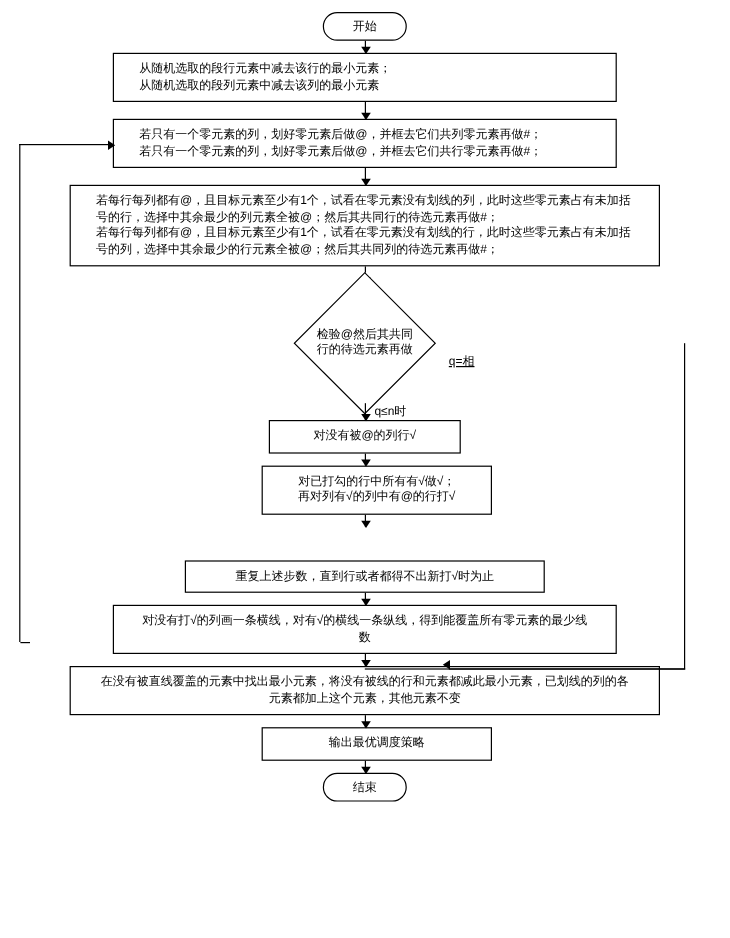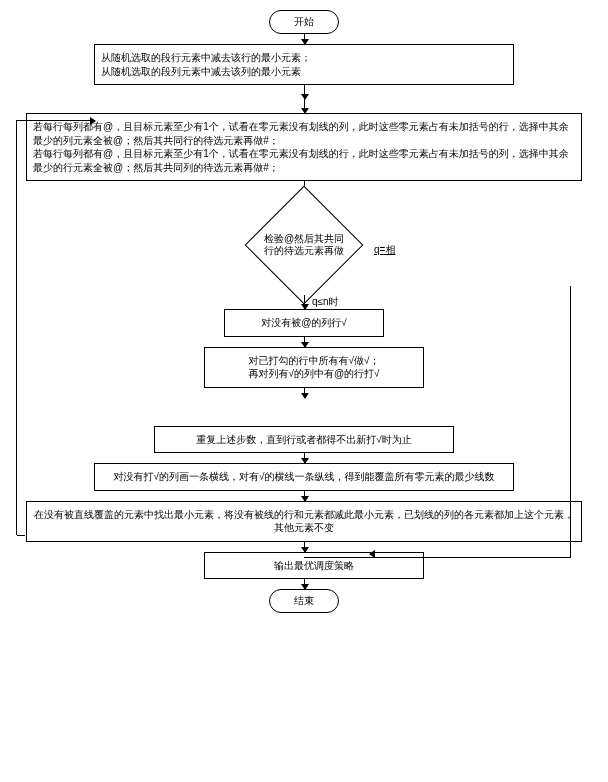--- a/index.html
+++ b/index.html
@@ -20,21 +20,21 @@
   }
   .terminator {
     border: 1px solid #000;
     border-radius: 14px;
     padding: 4px 24px;
     text-align: center;
     background: #fff;
   }
   .process {
     border: 1px solid #000;
-    padding: 6px 6px;
+    padding: 6px 21px;
     text-align: left;
     background: #fff;
     line-height: 1.35;
     box-sizing: border-box;
   }
   .process.center { text-align: center; }
   .arrow-down {
     width: 0;
     height: 14px;
     border-left: 1px solid #000;
@@ -67,21 +67,21 @@
   }
   .diamond-text {
     position: absolute;
     width: 90px;
     text-align: center;
     line-height: 1.25;
   }
   .branch-label-right {
     position: absolute;
     left: 140px;
-    top: 48px;
+    top: 58px;
     white-space: nowrap;
     text-decoration: underline;
   }
   .branch-label-down {
     position: absolute;
     left: 78px;
     top: 100px;
     white-space: nowrap;
   }
   
@@ -111,42 +111,46 @@
   }
   .branch-right::before {
     content: "";
     position: absolute;
     bottom: -1px;
     left: -5px;
     border-top: 4px solid transparent;
     border-bottom: 4px solid transparent;
     border-right: 6px solid #000;
   }
-  .w-full { width: 556px; }
+  .w-full { width: 492px; }
   .w-wide { width: 420px; }
   .w-med  { width: 300px; margin-top: 28px; }
-  .w-sm   { width: 220px; margin-left: 20px; }
+  .w-sm   { width: 192px; margin-left: 20px; }
   .w-xs   { width: 160px; }
 </style>
 </head>
 <body>
 
 <div class="flowchart" id="flow">
 
   <div class="terminator">
     <span>开始</span>
   </div>
   <div class="arrow-down short"></div>
 
   <div class="process w-wide" id="box1">
     <span style="white-space:pre-line">从随机选取的段行元素中减去该行的最小元素；
 从随机选取的段列元素中减去该列的最小元素</span>
   </div>
   <div class="arrow-down"></div>
 
+  <div class="process w-wide" id="box2">
+    <span style="white-space:pre-line">若只有一个零元素的列，划好零元素后做@，并框去它们共列零元素再做#；
+若只有一个零元素的列，划好零元素后做@，并框去它们共行零元素再做#；</span>
+  </div>
   <div class="arrow-down"></div>
 
   <div class="process w-full">
     <span style="white-space:pre-line">若每行每列都有@，且目标元素至少有1个，试看在零元素没有划线的列，此时这些零元素占有未加括号的行，选择中其余最少的列元素全被@；然后其共同行的待选元素再做#；
 若每行每列都有@，且目标元素至少有1个，试看在零元素没有划线的行，此时这些零元素占有未加括号的列，选择中其余最少的行元素全被@；然后其共同列的待选元素再做#；</span>
   </div>
   <div class="arrow-down"></div>
 
   <div class="diamond-wrap" id="diamond">
     <div class="diamond"></div>

